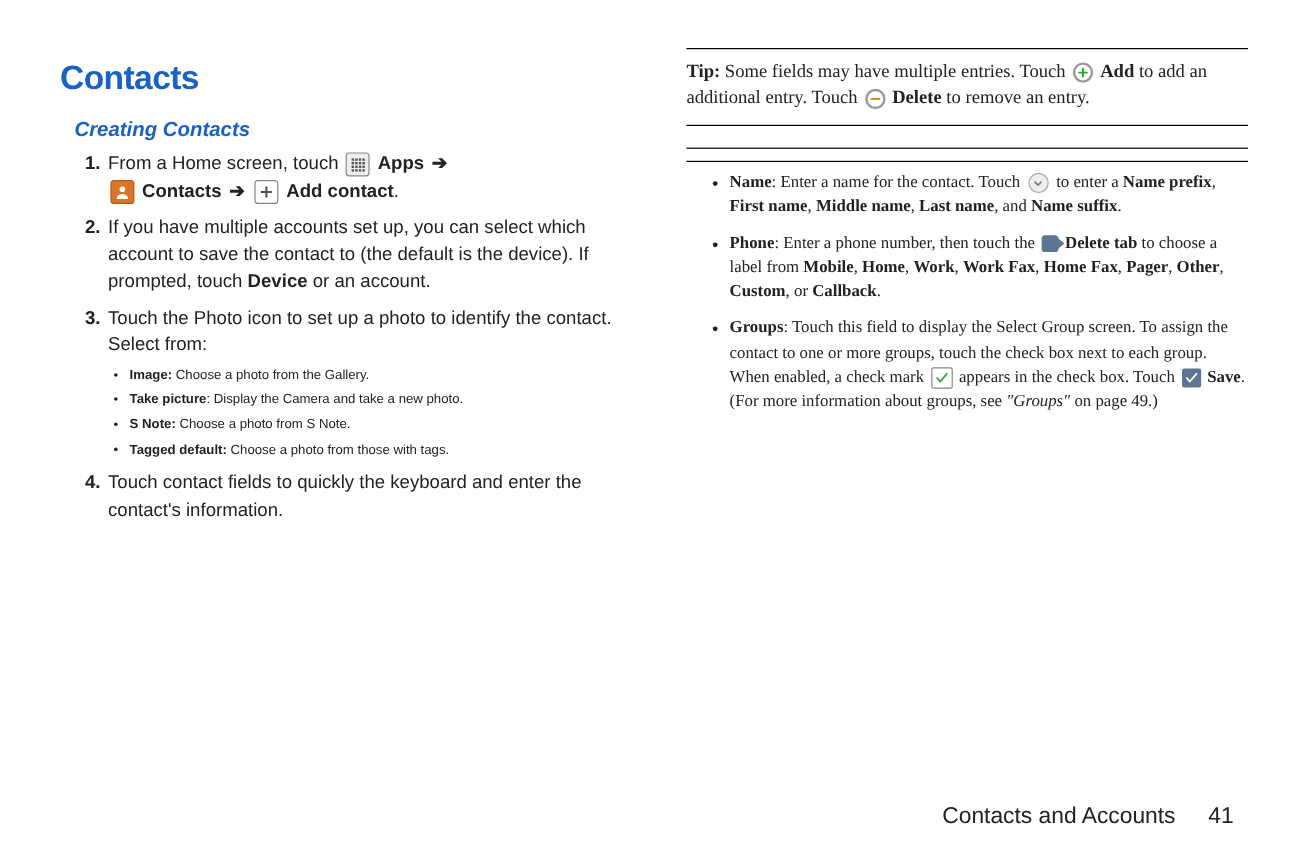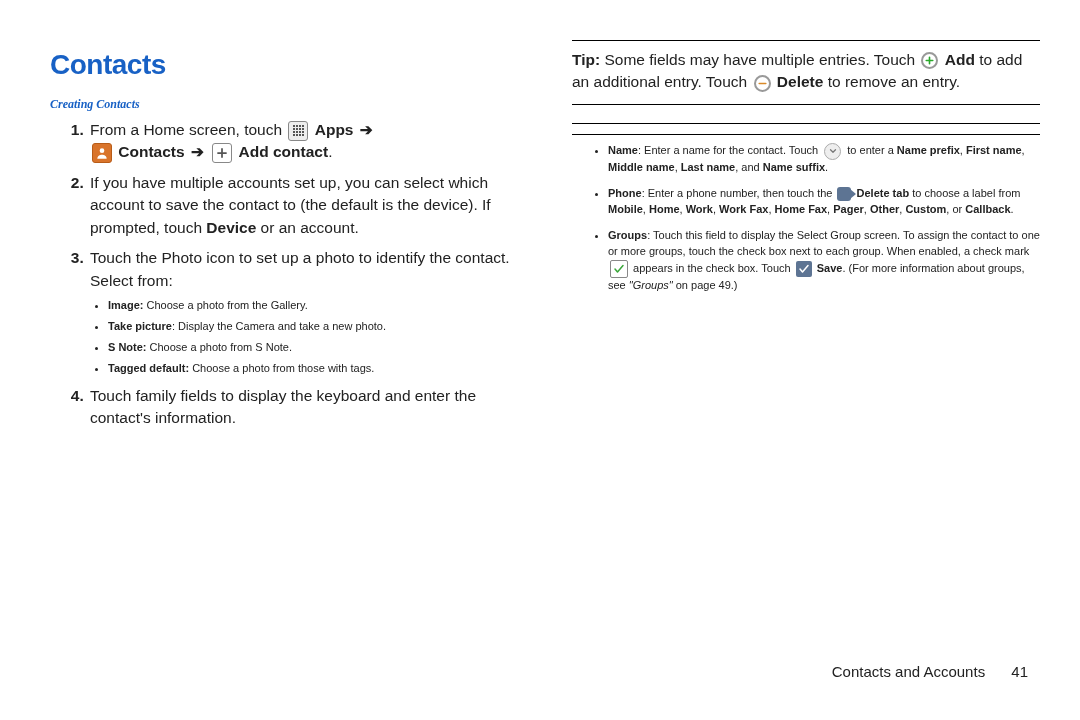--- a/index.html
+++ b/index.html
@@ -19,36 +19,37 @@
     height: 100%;
     box-sizing: border-box;
   }
   .col {
     flex: 1;
     font-size: 15px;
     line-height: 1.45;
   }
   .col.right {
     padding-left: 10px;
+    font-family: Liberation Serif, serif;
   }
   h1.title {
     font-family: Arial, Helvetica, sans-serif;
     font-weight: 900;
     color: #1861c5;
     font-size: 28px;
     margin: 15px 0 6px 0;
     letter-spacing: -0.5px;
   }
   h2.subhead {
-    font-family: Liberation Serif, serif;
+    font-family: Liberation Sans, sans-serif;
     font-weight: 700;
     font-style: italic;
     color: #1861c5;
-    font-size: 12px;
-    margin: 10px 0 6px 0;
+    font-size: 17px;
+    margin: 10px 0 6px 12px;
   }
   p.intro {
     margin: 4px 0 6px 0;
     font-size: 15.5px;
   }
   ol.steps {
     margin: 2px 0 0 0;
     padding-left: 38px;
     font-size: 15.5px;
   }
@@ -64,21 +65,21 @@
     padding-left: 18px;
     font-size: 11px;
   }
   ul.sub li {
     margin: 5px 0;
     list-style-type: disc;
   }
   ul.fields {
     margin: 6px 0 0 22px;
     padding-left: 14px;
-    font-size: 11px;
+    font-size: 14px;
   }
   ul.fields li {
     margin: 5px 0 10px 0;
     list-style-type: disc;
   }
   .b { font-weight: bold; }
   .arrow {
     font-weight: bold;
     padding: 0 2px;
   }
@@ -190,23 +191,23 @@
     border: none;
     border-top: 1px solid #000;
     margin: 10px 0 8px 0;
   }
   .tip {
     font-size: 15.5px;
     margin: 4px 0;
   }
   .footer {
     position: absolute;
-    bottom: 40px;
+    bottom: 28px;
     right: 52px;
-    font-size: 15px;
+    font-size: 19px;
     color: #222;
   }
   .footer .pg { margin-left: 22px; }
   .italic-ref { font-style: italic; }
 </style>
 </head>
 <body>
 
 <div class="page">
 
@@ -261,21 +262,21 @@
       <li>
         <span>Touch the Photo icon to set up a photo to identify the contact. Select from:</span>
         <ul class="sub">
           <li><span class="b">Image:</span><span> Choose a photo from the Gallery.</span></li>
           <li><span class="b">Take picture</span><span>: Display the Camera and take a new photo.</span></li>
           <li><span class="b">S Note:</span><span> Choose a photo from S Note.</span></li>
           <li><span class="b">Tagged default:</span><span> Choose a photo from those with tags.</span></li>
         </ul>
       </li>
       <li>
-        <span>Touch family fields to display the keyboard and enter the contact's information.</span>
+        <span>Touch contact fields to quickly the keyboard and enter the contact's information.</span>
       </li>
     </ol>
   </div>
 
   <div class="col right">
     <hr class="tip-sep">
     <p class="tip">
       <span class="b">Tip:</span><span> Some fields may have multiple entries. Touch </span>
       <span class="circle-plus">
           <svg viewBox="0 0 24 24">

